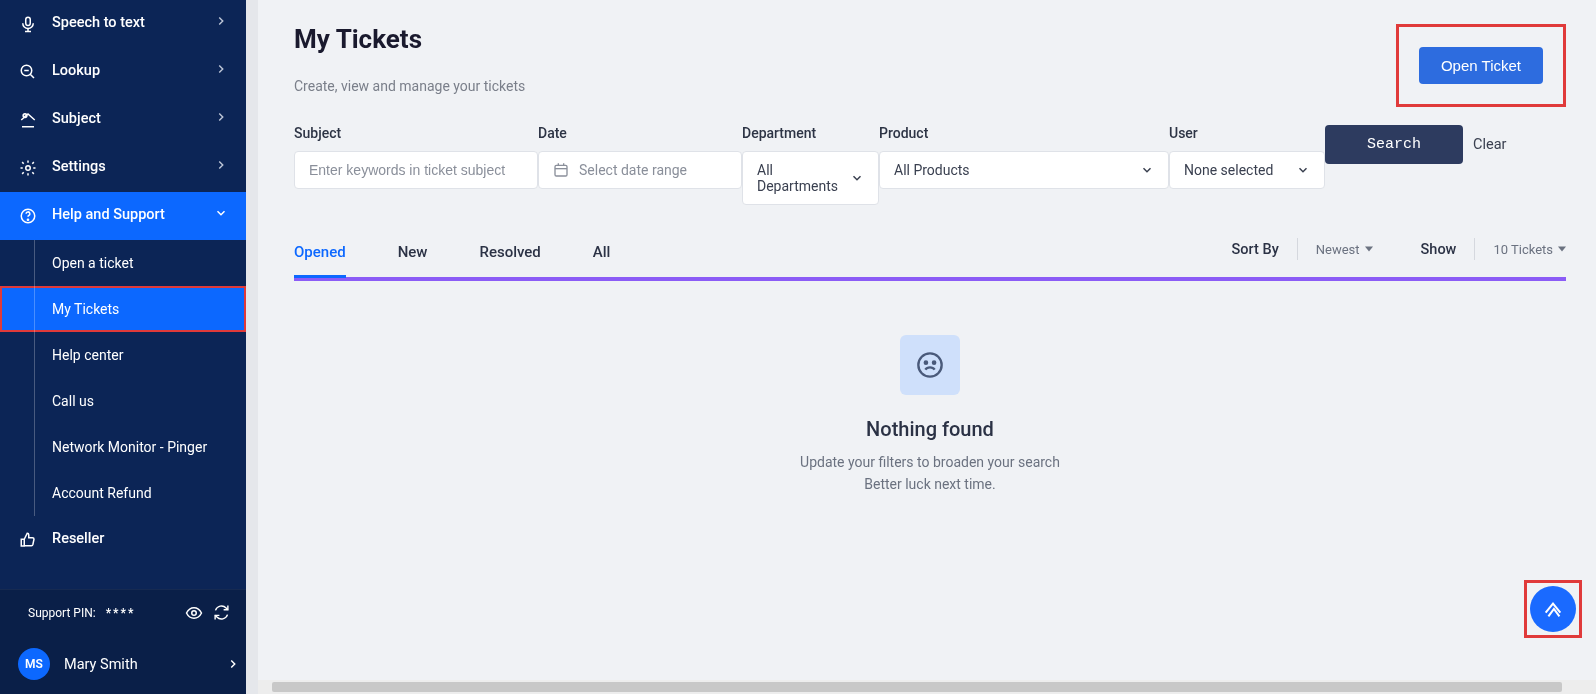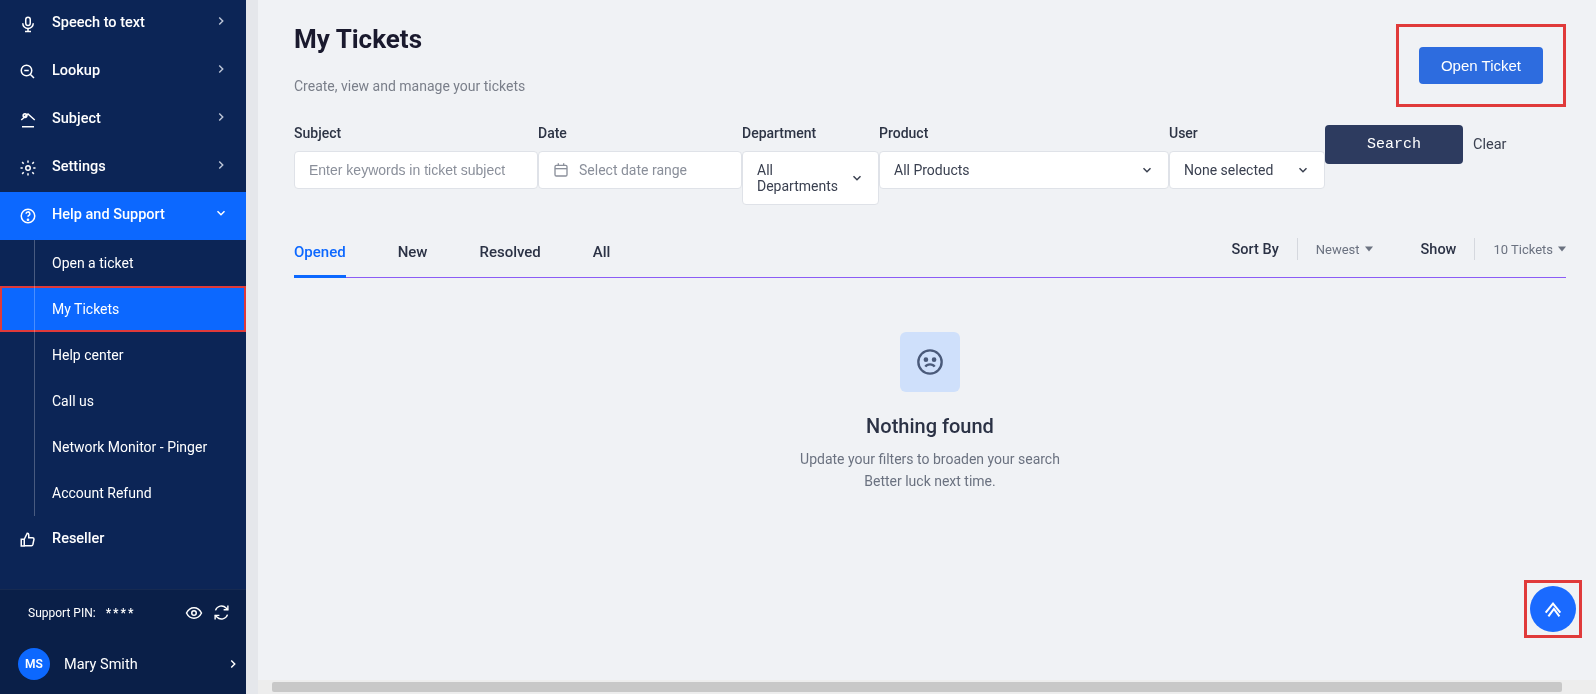--- a/index.html
+++ b/index.html
@@ -200,21 +200,21 @@
 .clear-link {
   color: #3a4050;
   font-size: 14.5px;
   padding: 11px 0 11px 10px;
   cursor: pointer;
 }
 .tabs-row {
   display: flex;
   align-items: center;
   margin-top: 28px;
-  border-bottom: 1px solid #8b5cf6;
+  border-bottom: 4px solid #8b5cf6;
 }
 .tab {
   padding: 10px 0 16px;
   margin-right: 52px;
   font-size: 15px;
   font-weight: 500;
   color: #2b3245;
   cursor: pointer;
   position: relative;
 }

